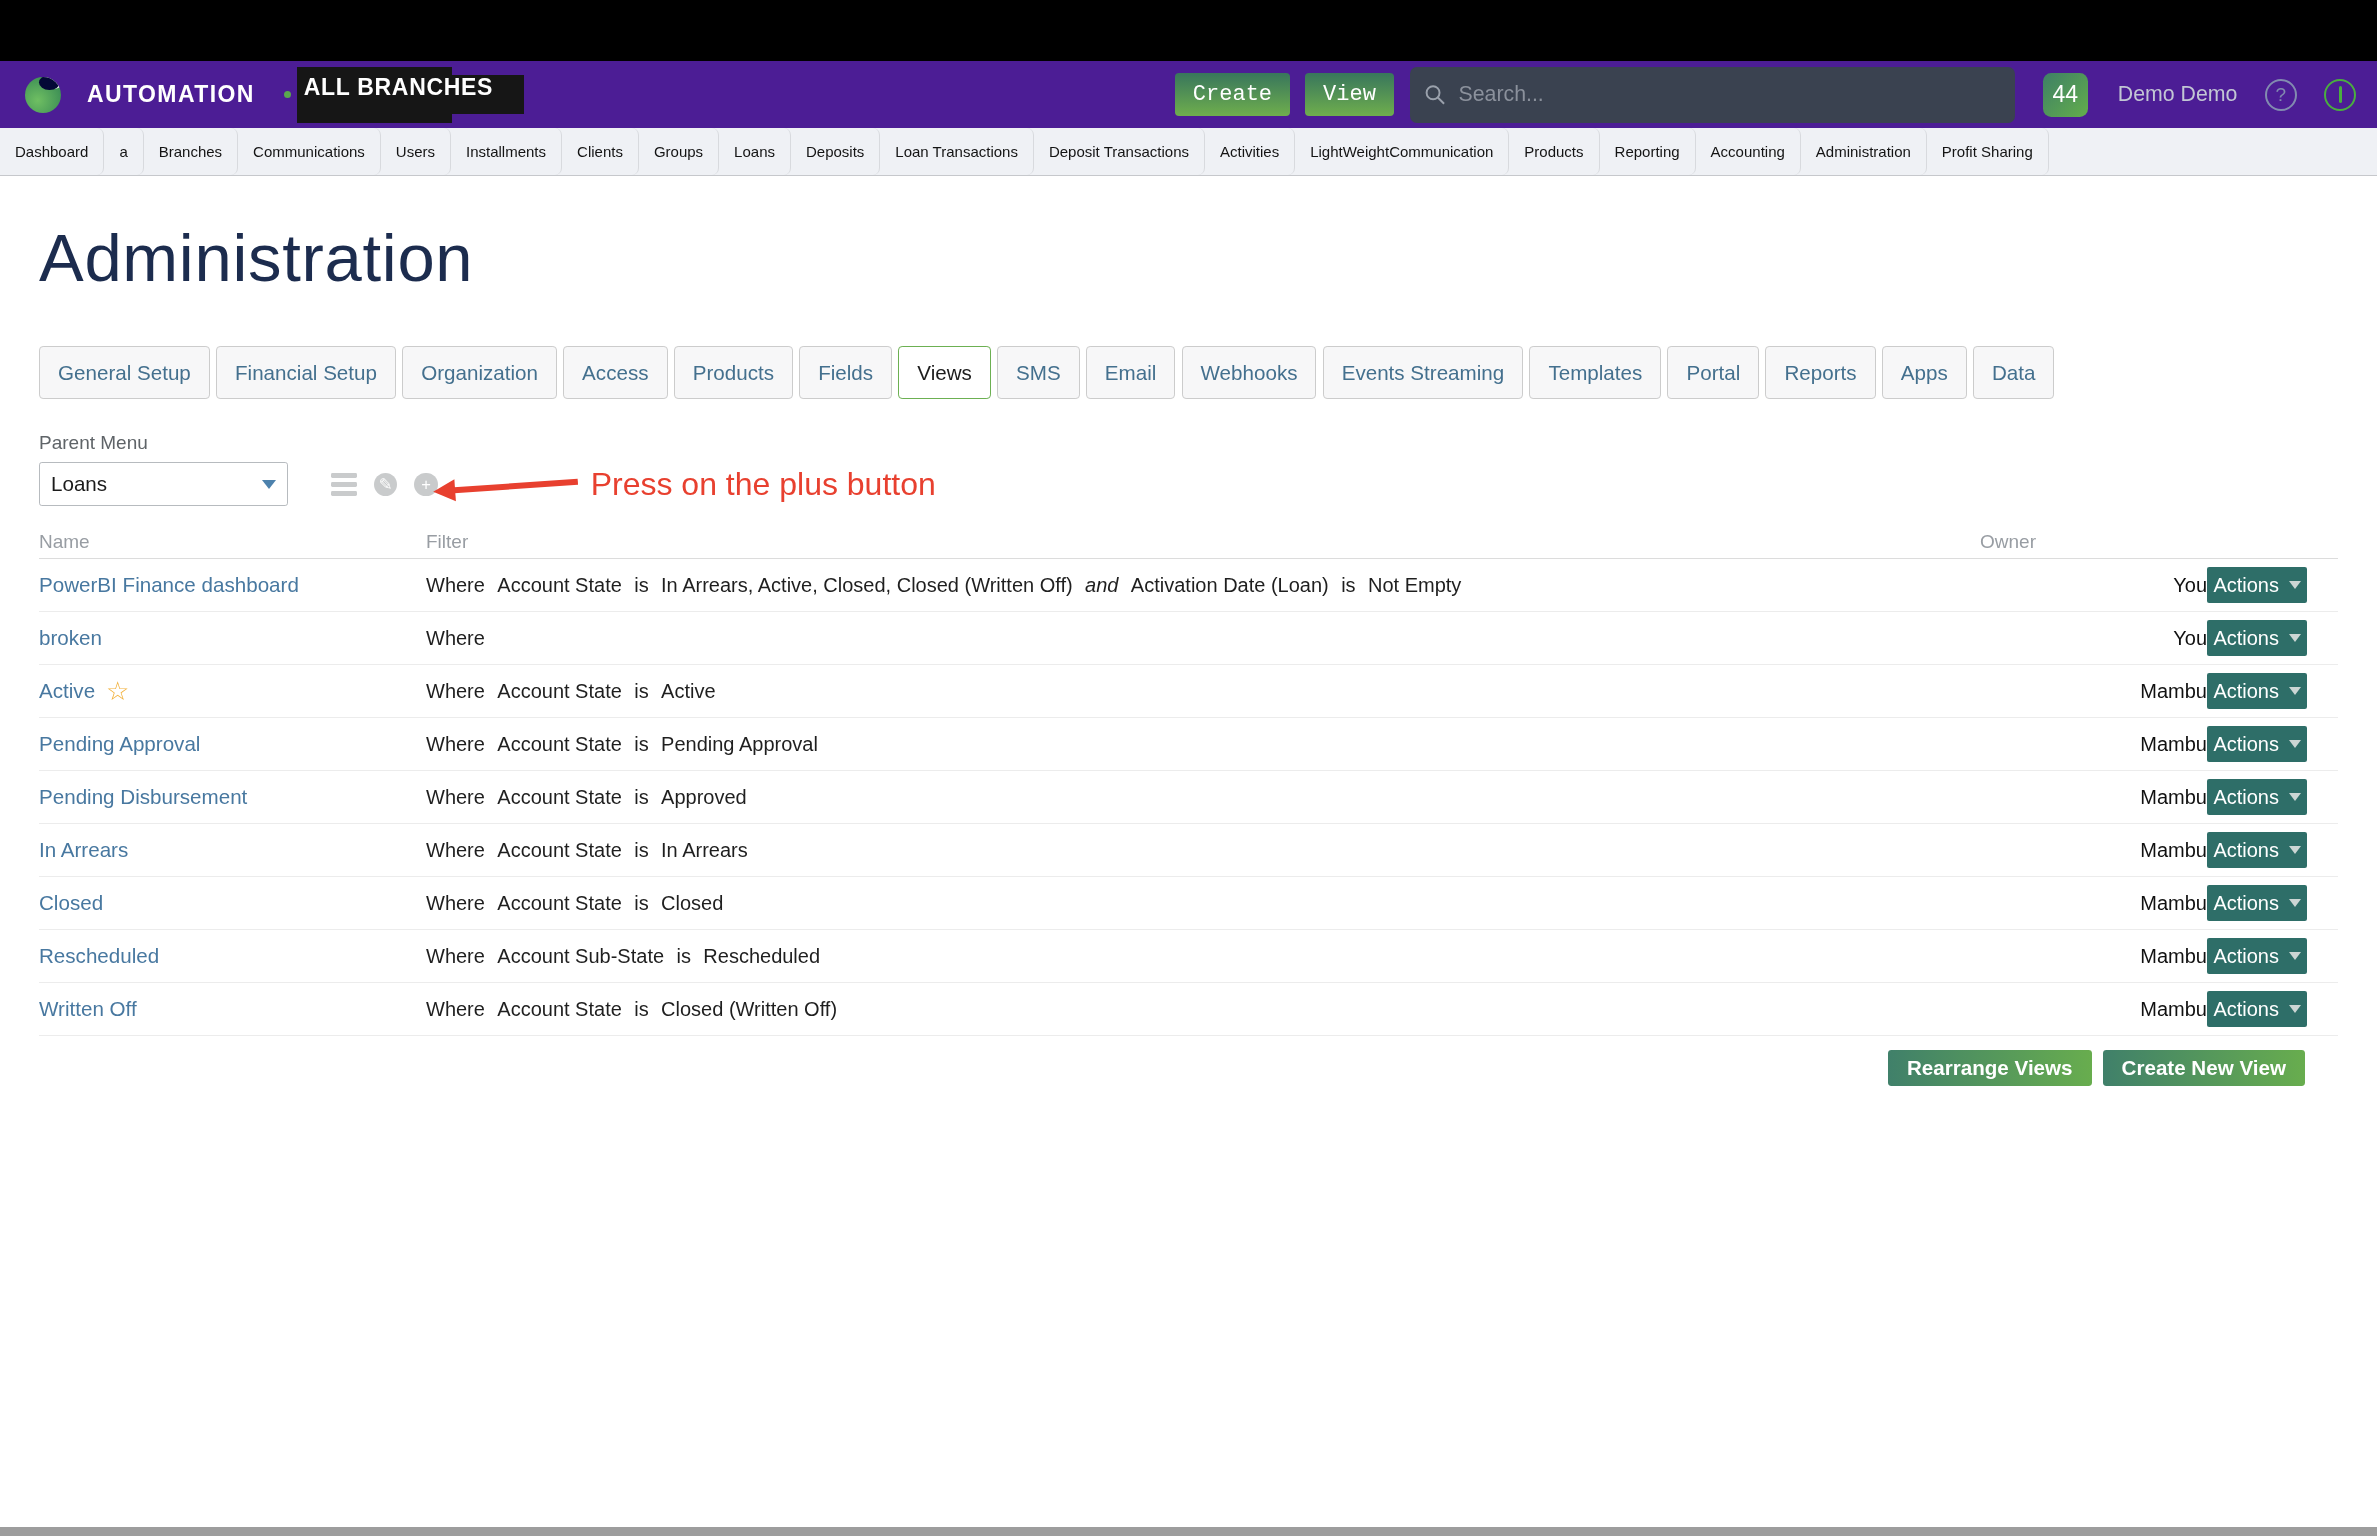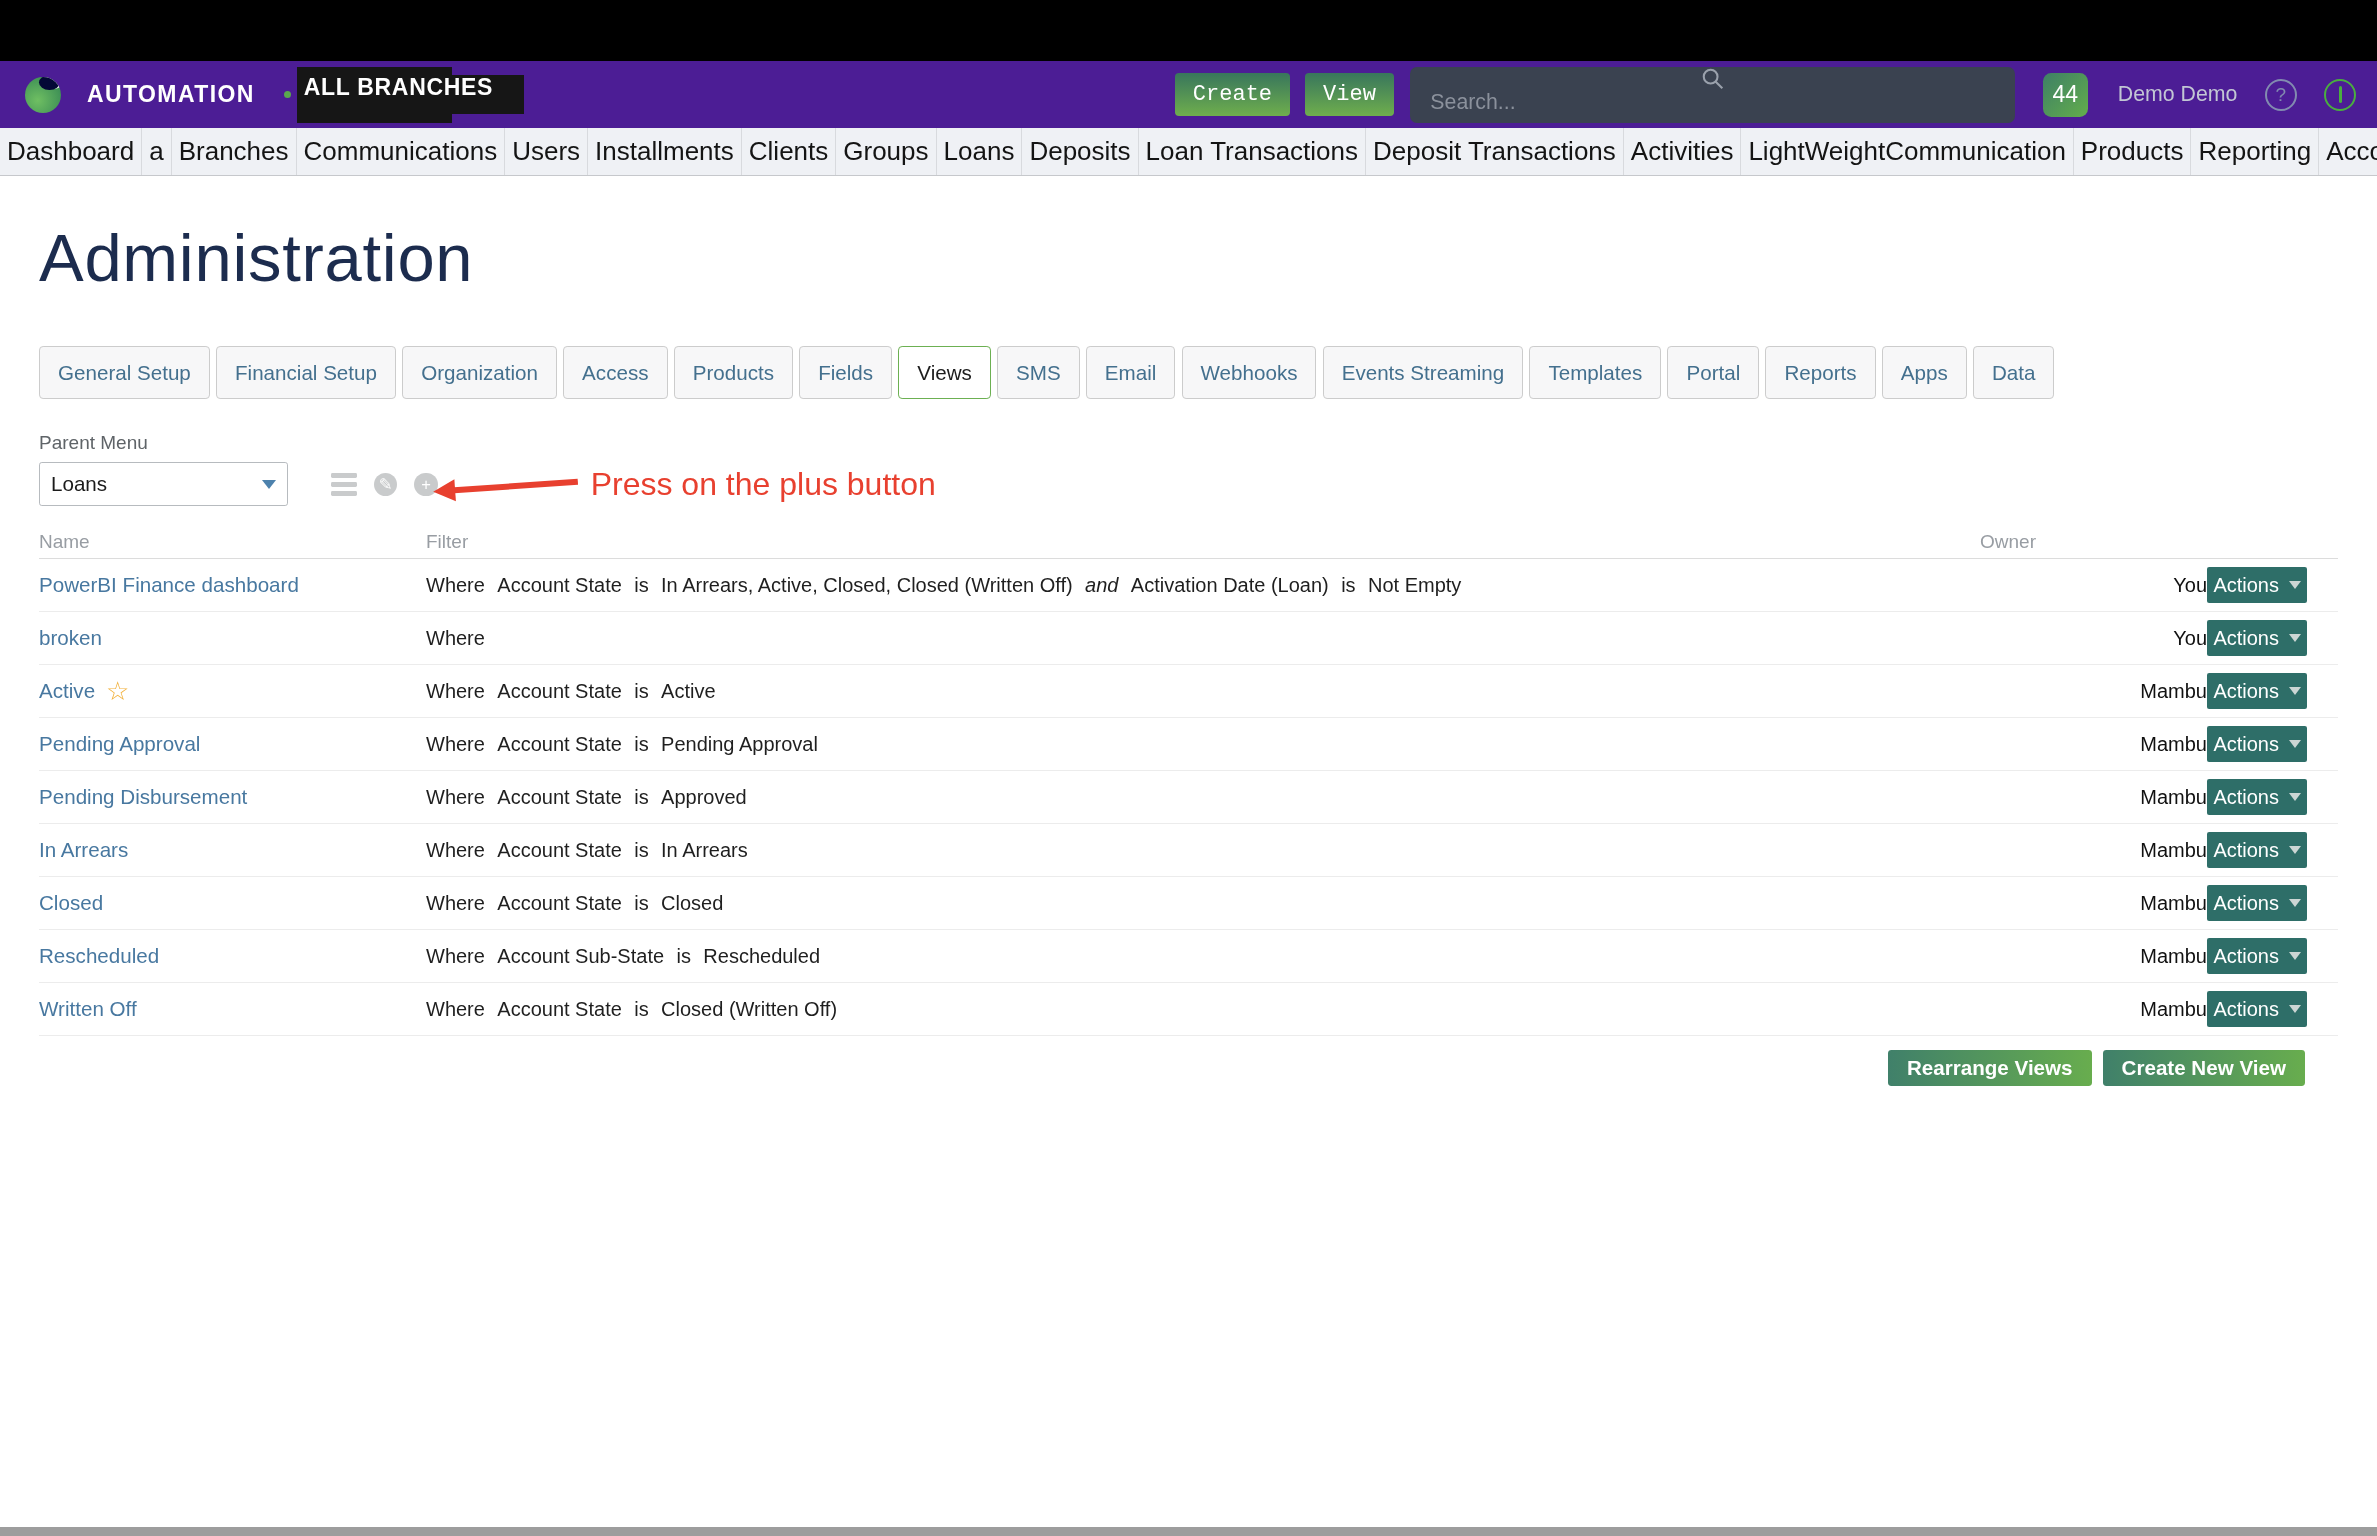--- a/index.html
+++ b/index.html
@@ -15,33 +15,33 @@
   .logo::before { content:""; position:absolute; top:-1.4px; right:1.4px; width:20.6px; height:15px; background:#030836; border-radius:50%; z-index:2; }
   .org { color:#ffffff; font-size:23px; font-weight:bold; letter-spacing:1.4px; margin-left:26px; }
   .branch-dot { width:7.6px; height:7.6px; border-radius:50%; background:#5aa84e; margin-left:29px; }
   .redact-wrap { position:relative; margin-left:5.5px; height:67px; width:227px; }
   .redact-tall { position:absolute; left:0; top:5.5px; width:155px; height:56px; background:#161616; }
   .redact-wide { position:absolute; left:0; top:14.4px; width:227px; height:39px; background:#161616; }
   .branch { position:absolute; left:6.9px; top:13px; color:#ffffff; font-size:23px; font-weight:bold; letter-spacing:0.7px; z-index:2; white-space:nowrap; }
   .appbar-spacer { flex:1; }
   .pill-btn { height:43px; border:none; border-radius:4.1px; color:#ffffff; font-size:22px; font-family:Liberation Mono, monospace; padding:0 18px; background:linear-gradient(180deg,#38765c,#6fae4d); cursor:pointer; }
   .pill-btn + .pill-btn { margin-left:15px; }
-  .search-box { margin-left:16.5px; width:605px; height:56px; background:#3a4250; border-radius:6.9px; display:flex; align-items:center; padding:0 13.8px;flex-direction:column; }
+  .search-box { margin-left:16.5px; width:605px; height:56px; background:#3a4250; border-radius:6.9px; display:flex; align-items:center; padding:0 13.8px; }
   .search-box input { background:transparent; border:none; outline:none; color:#dfe3ea; font-size:21.3px; font-family:inherit; margin-left:12.4px; width:100%; }
   .search-box input::placeholder { color:#8b919c; }
   .badge { margin-left:27.5px; min-width:45px; height:44px; border-radius:8.3px; background:linear-gradient(135deg,#3e8066,#63ad4b); color:#ffffff; font-size:23px; display:flex; align-items:center; justify-content:center; padding:0 6.9px; }
   .user { margin-left:30px; color:#c2c6d4; font-size:21.3px; white-space:nowrap; }
   .ring-icon { width:32px; height:32px; border-radius:50%; display:flex; align-items:center; justify-content:center; font-size:19px; margin-left:27.5px; }
   .help { border:2.1px solid #828bb0; color:#828bb0; }
   .power { border:2.1px solid #4aae3f; color:#4aae3f; position:relative; }
   .power::after { content:""; width:3.4px; height:16.5px; background:#4aae3f; border-radius:2.1px; }
 
   
   .modnav { height:48px; background:#eff1f5; border-bottom:1.4px solid #c6c8cc; display:flex; align-items:stretch; overflow:hidden; }
-  .modnav-item { display:flex; align-items:center; padding:0 7px; font-size:26px; color:#141414; border-right:1.4px solid #d8dade; cursor:pointer; white-space:nowrap; }
+  .modnav-item { display:flex; align-items:center; padding:0 15px; font-size:15px; color:#141414; border-right:1.4px solid #d8dade; cursor:pointer; white-space:nowrap;border-radius:7px; }
 
   
   main { padding:0 39px; }
   h1 { margin-top:43px; font-size:67px; font-weight:300; color:#1c2c4e; letter-spacing:0.7px; }
 
   .tabs { display:flex; gap:6.2px; margin-top:50px; }
   .tab { height:53px; display:flex; align-items:center; padding:0 18px; font-size:20.6px; color:#44708e; background:#f7f7f8; border:0.7px solid #cccccc; border-radius:4.1px; cursor:pointer; white-space:nowrap; }
   .tab.active { background:#ffffff; border:1.4px solid #6cb052; color:#1d1d1d; }
 
   

